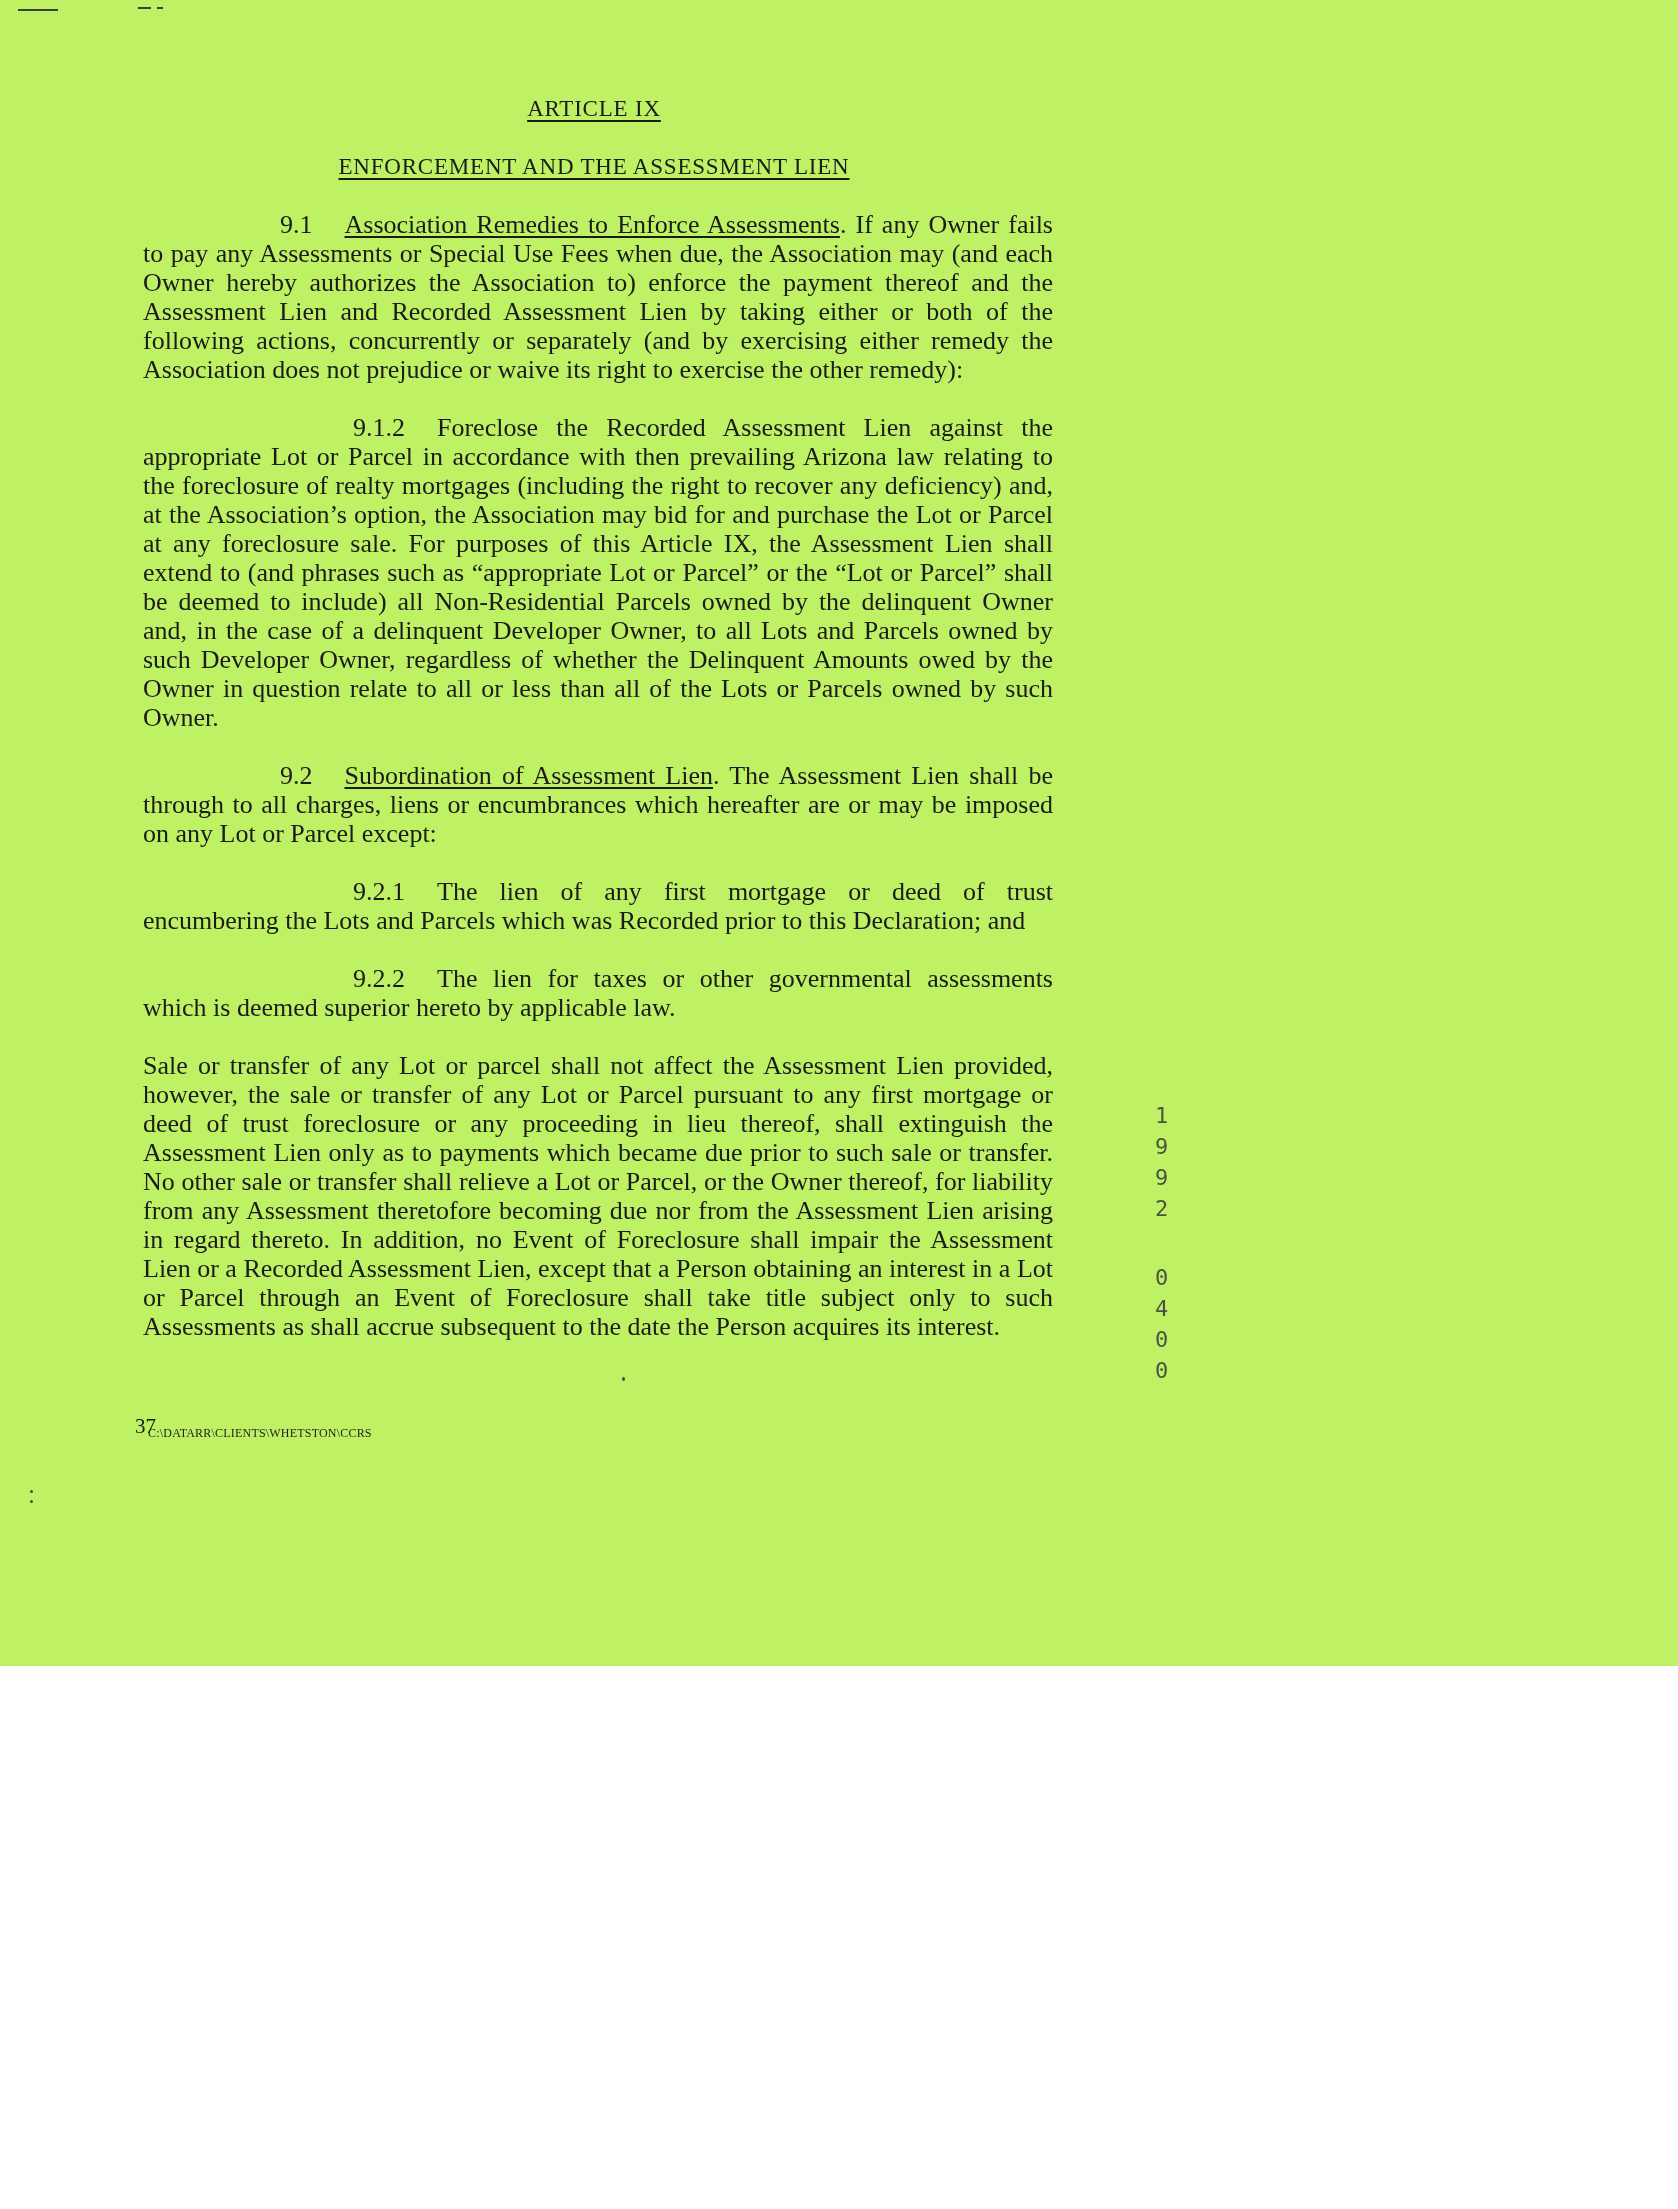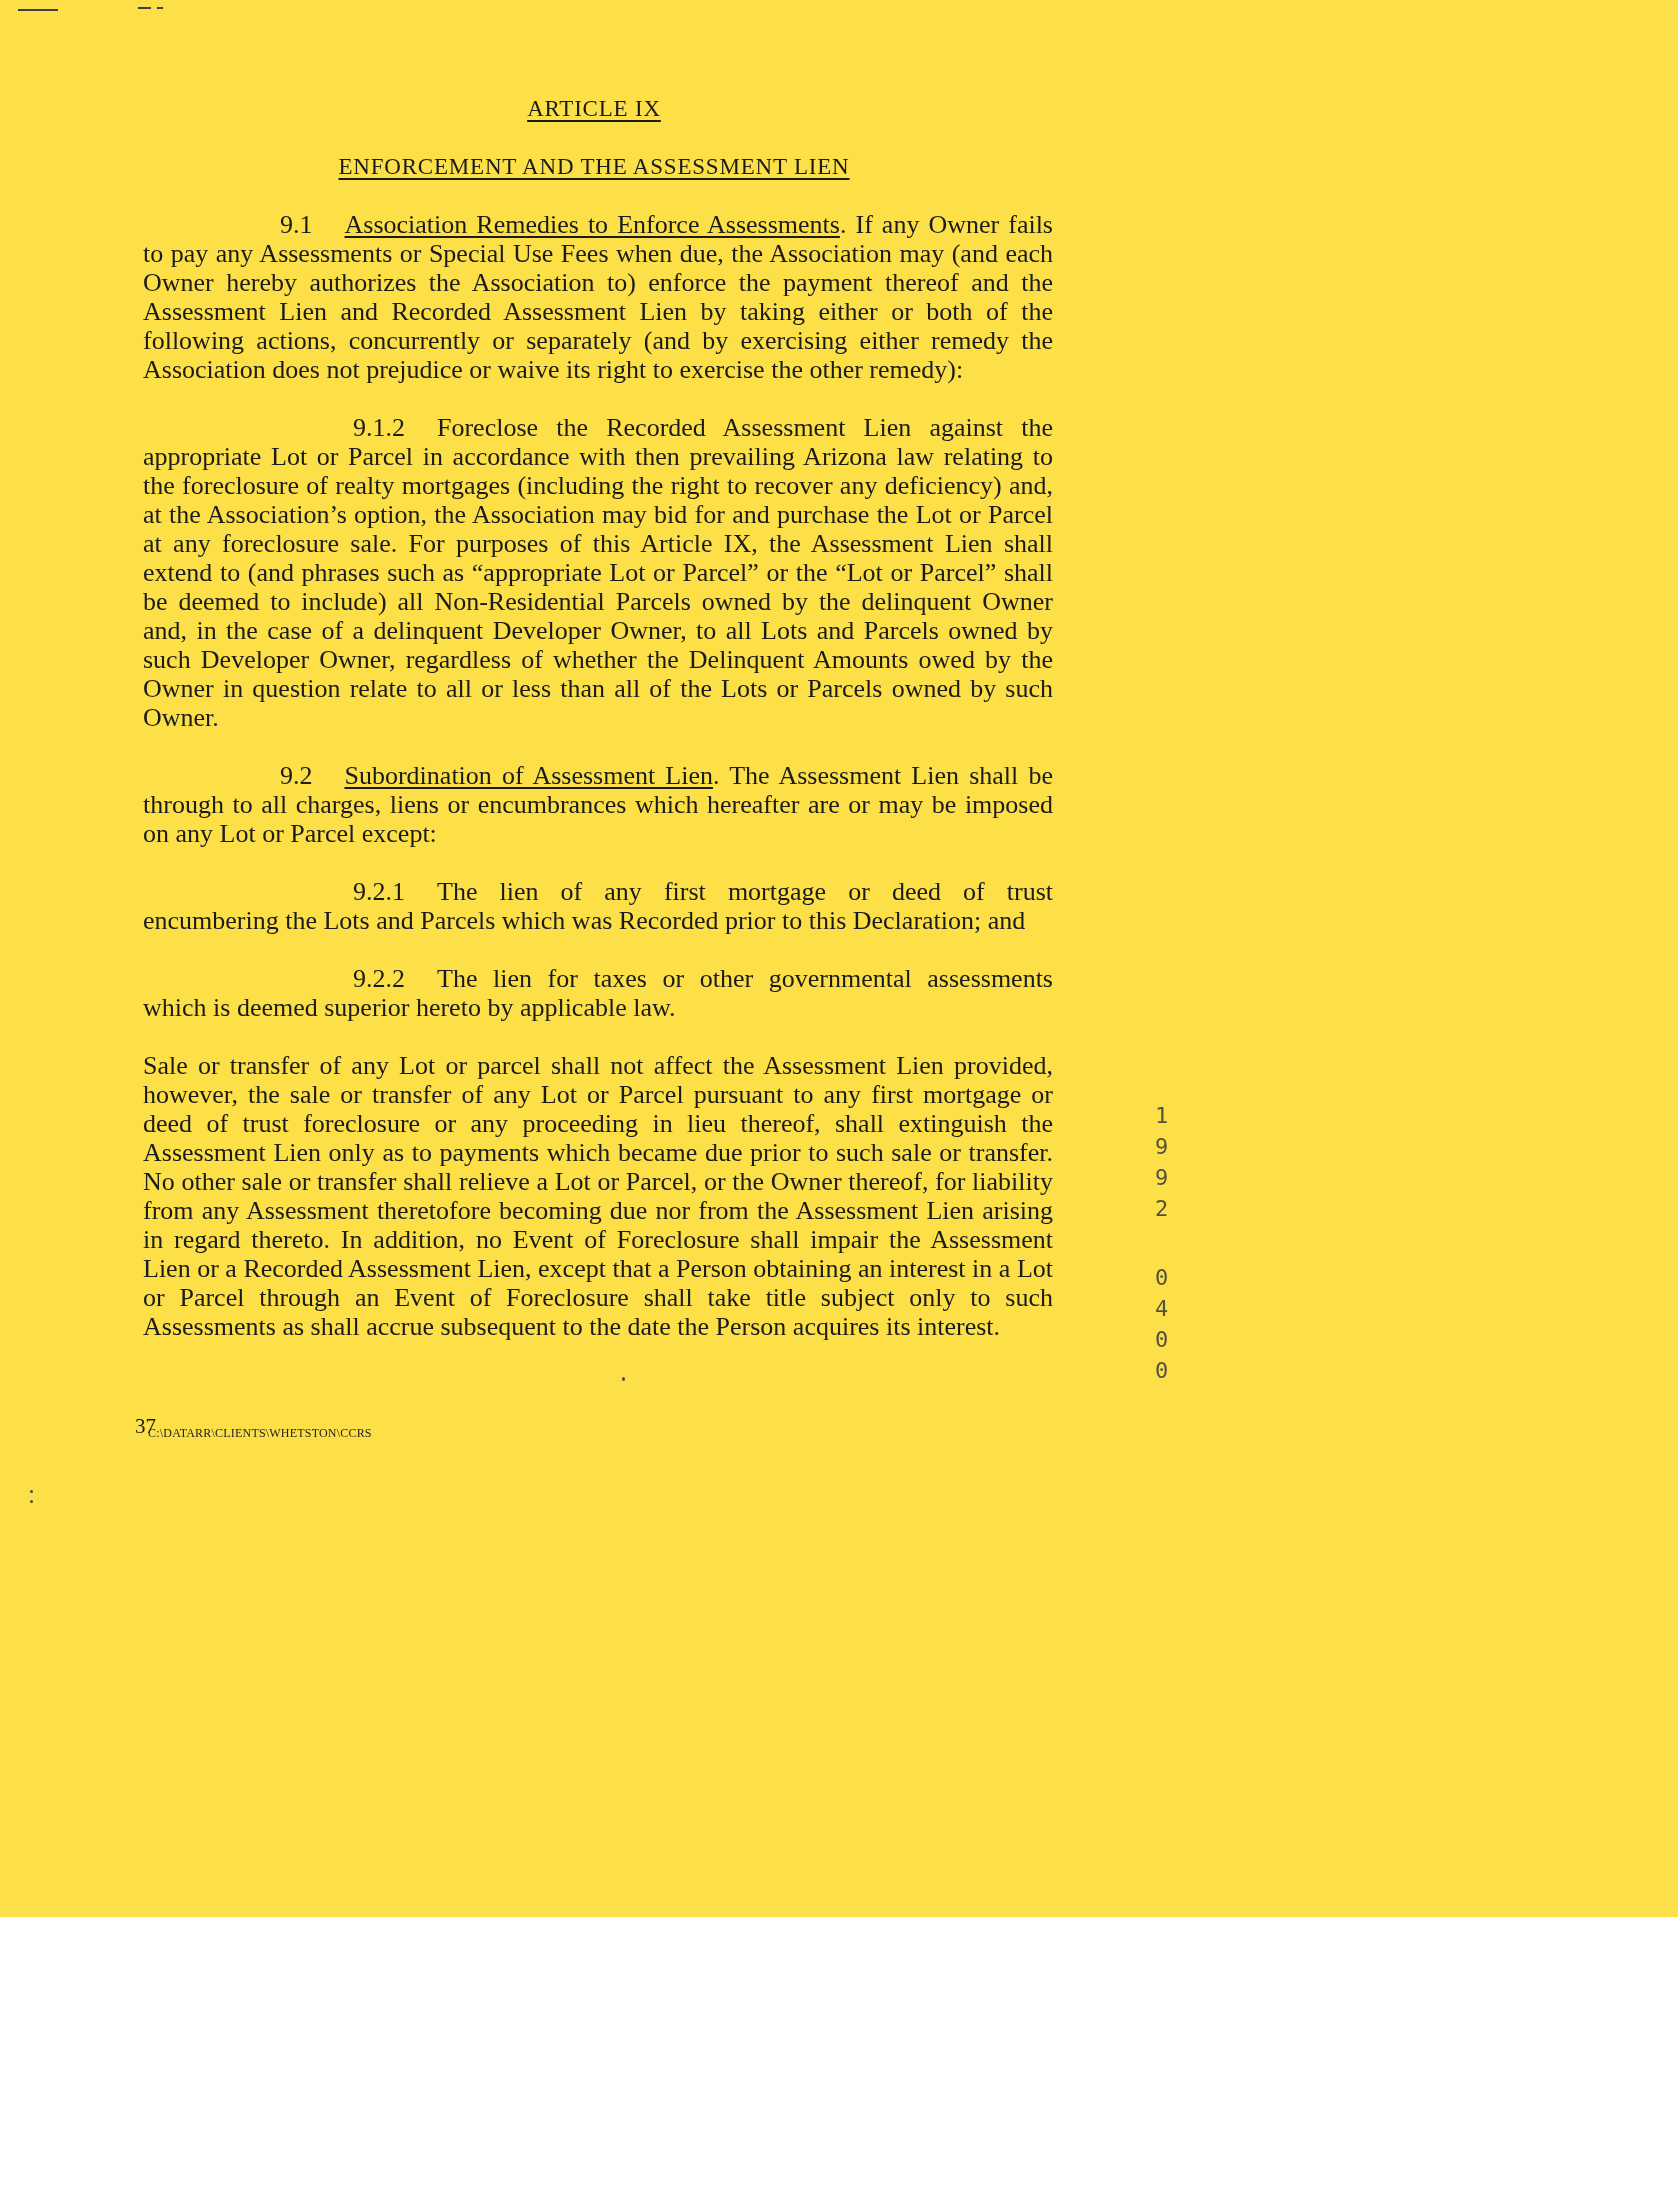--- a/index.html
+++ b/index.html
@@ -3,22 +3,22 @@
 <meta charset="utf-8">
 <style>
   html, body {
     margin: 0;
     padding: 0;
     background: #ffffff;
   }
   .page {
     position: relative;
     width: 1678px;
-    height: 1917px;
-    background: #fde047;
+    height: 1666px;
+    background: #bef264;
     font-family: "Liberation Serif", "DejaVu Serif", serif;
     color: #1b1b1b;
     overflow: hidden;
   }
   .content {
     position: absolute;
     left: 135px;
     top: 94px;
     width: 918px;
   }

